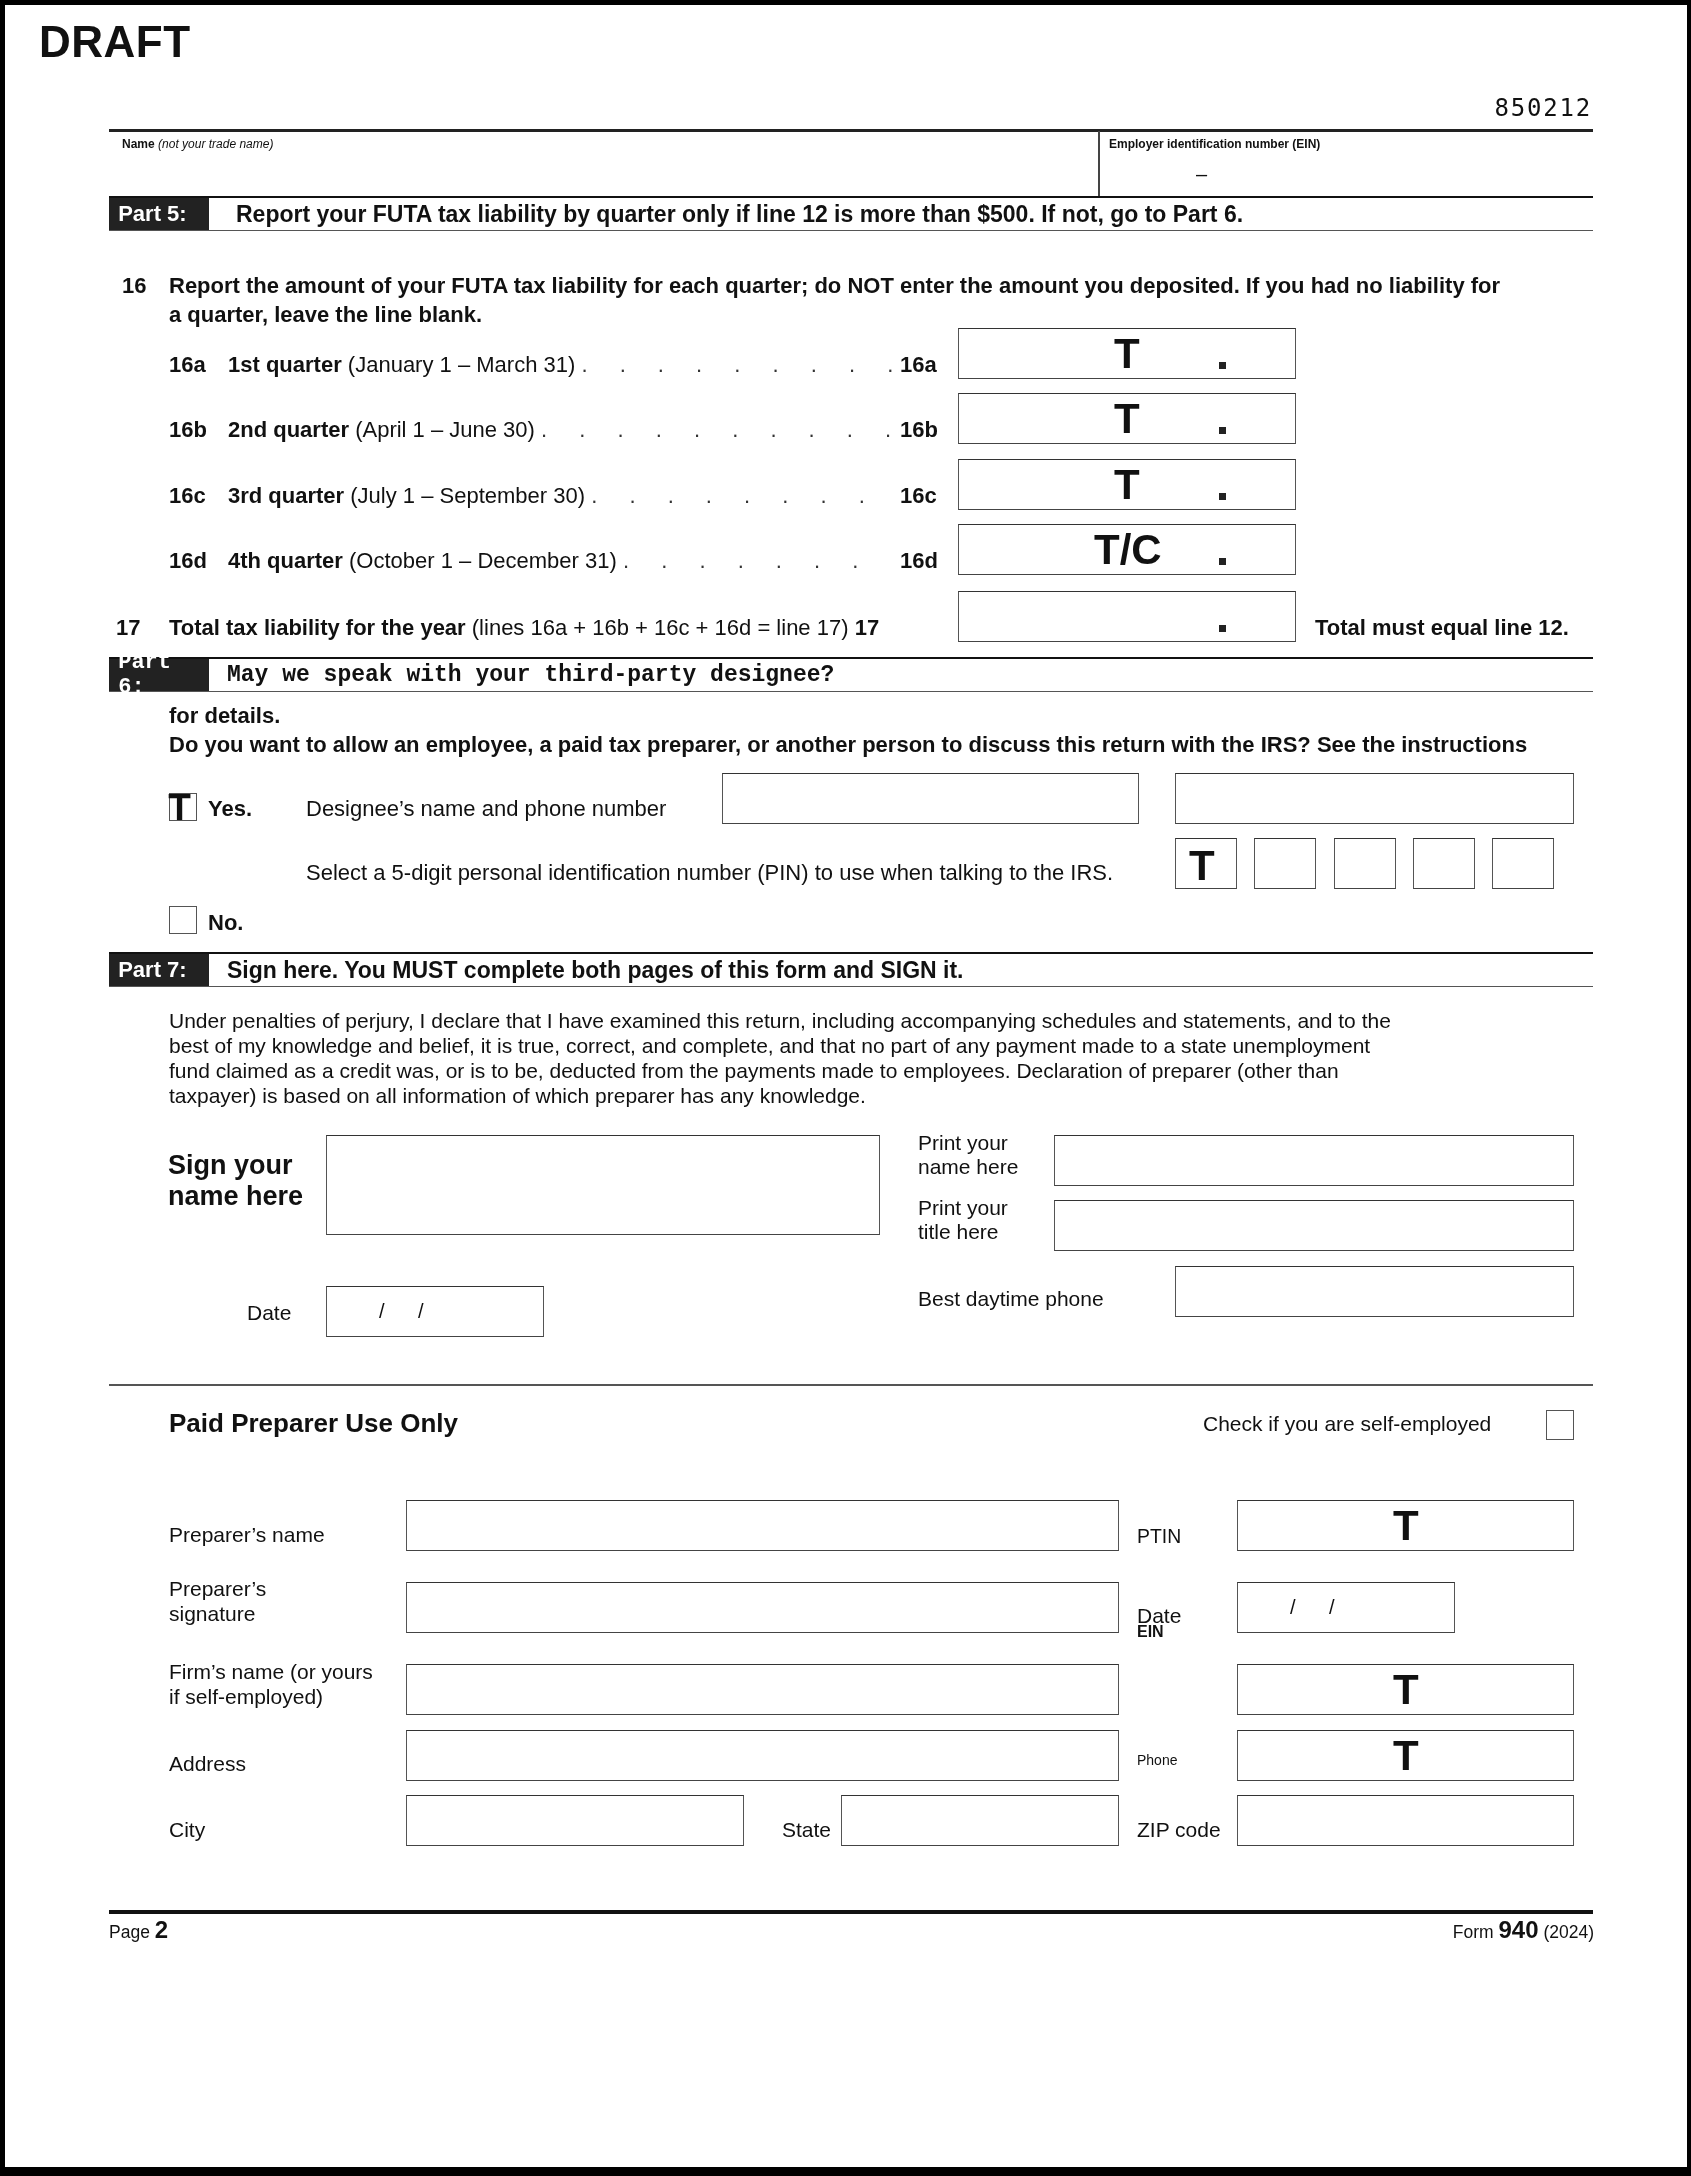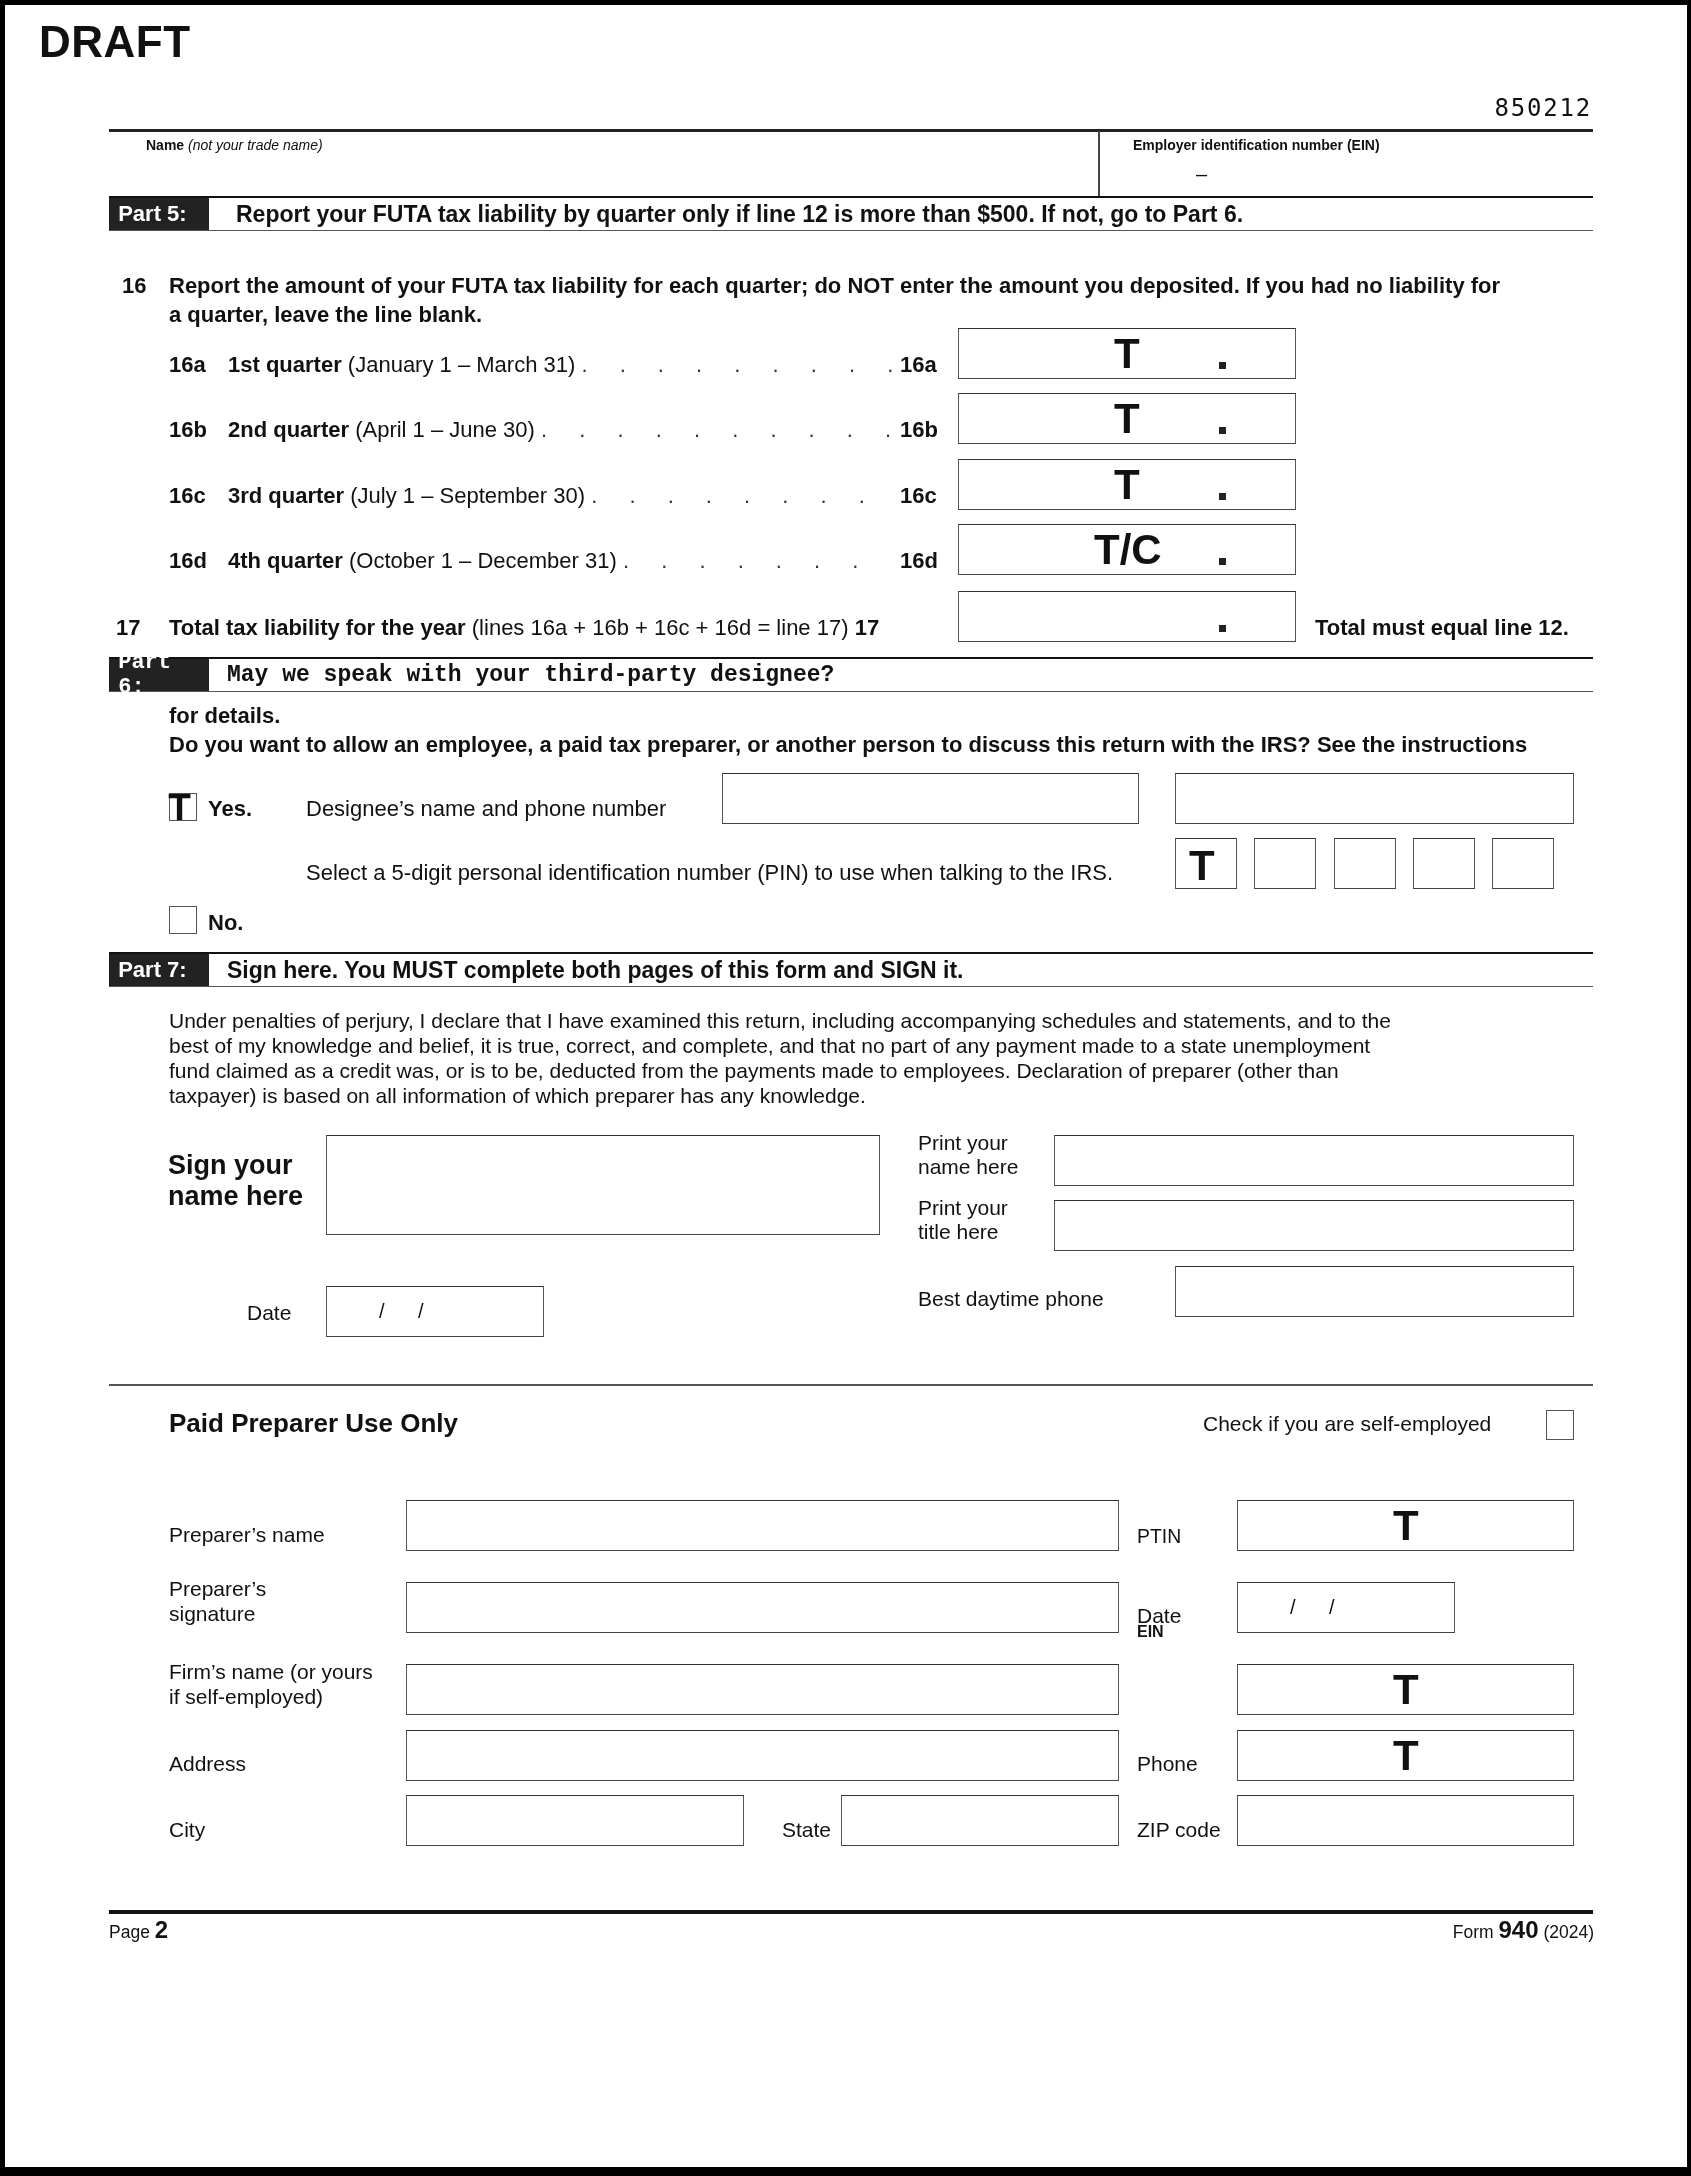--- a/index.html
+++ b/index.html
@@ -4,21 +4,21 @@
 <style>
   * { box-sizing: border-box; margin: 0; padding: 0; }
   html, body { width: 1692px; height: 2176px; background: #fff; }
   body { position: relative; font-family: "Liberation Sans", sans-serif; color: #111; overflow: hidden; }
   .frame { position: absolute; left: 0; top: 0; width: 1692px; height: 2176px; border: 5.5px solid #000; border-bottom-width: 9.2px; }
   .abs { position: absolute; }
   .draft { left: 39px; top: 16.6px; font-size: 44px; font-weight: bold; letter-spacing: 0.5px; }
   .formnum { right: 100px; top: 94px; font-family: "DejaVu Sans Mono", monospace; font-size: 24px; letter-spacing: 1.8px; }
   .hline { position: absolute; left: 109px; width: 1484px; background: #222; }
   .vline { position: absolute; background: #444; width: 1.8px; }
-  .lbl-sm { font-size: 14px; margin-left: 24px; }
+  .lbl-sm { font-size: 12px; }
   .bold { font-weight: bold; }
   .ital { font-style: italic; }
   .parthdr { position: absolute; left: 109px; width: 1484px; height: 35px; border-top: 2.8px solid #111; border-bottom: 1.8px solid #555; }
   .partbox { position: absolute; left: 0; top: 0; height: 100%; width: 100px; background: #222; color: #fff; font-weight: bold; font-size: 22px; display: flex; align-items: center; padding-left: 9.2px; }
   .parttitle { position: absolute; left: 118px; top: 0; height: 100%; display: flex; align-items: center; font-weight: bold; font-size: 23px; }
   .txt { font-size: 22px; line-height: 29px; }
   .box { position: absolute; border: 1.8px solid #555; border-top-color: #333; border-bottom-color: #444; background: #fff; }
   .tmark { position: absolute; font-weight: bold; font-size: 42px; line-height: 1; }
   .dot { position: absolute; width: 7.4px; height: 7.4px; background: #222; }
   .chk { position: absolute; width: 28px; height: 28px; border: 1.8px solid #555; background: #fff; }
@@ -200,21 +200,21 @@
   <div>if self-employed)</div>
 </div>
 <div class="box" style="left:406px;top:1664px;width:713px;height:51px;"></div>
 <span class="abs" style="left:1137px;top:1623px;font-size:16px;font-weight:bold;">EIN</span>
 <div class="box" style="left:1237px;top:1664px;width:337px;height:51px;">
   <span class="tmark" style="left:155px;top:3.7px;">T</span>
 </div>
 
 <span class="abs" style="left:169px;top:1752px;font-size:21px;">Address</span>
 <div class="box" style="left:406px;top:1730px;width:713px;height:51px;"></div>
-<span class="abs" style="left:1137px;top:1752px;font-size:21px;">Phone</span>
+<span class="abs" style="left:1137px;top:1752px;font-size:14px;">Phone</span>
 <div class="box" style="left:1237px;top:1730px;width:337px;height:51px;">
   <span class="tmark" style="left:155px;top:3.7px;">T</span>
 </div>
 
 <span class="abs" style="left:169px;top:1818px;font-size:21px;">City</span>
 <div class="box" style="left:406px;top:1795px;width:338px;height:51px;"></div>
 <span class="abs" style="left:782px;top:1818px;font-size:21px;">State</span>
 <div class="box" style="left:841px;top:1795px;width:278px;height:51px;"></div>
 <span class="abs" style="left:1137px;top:1818px;font-size:21px;">ZIP code</span>
 <div class="box" style="left:1237px;top:1795px;width:337px;height:51px;"></div>

